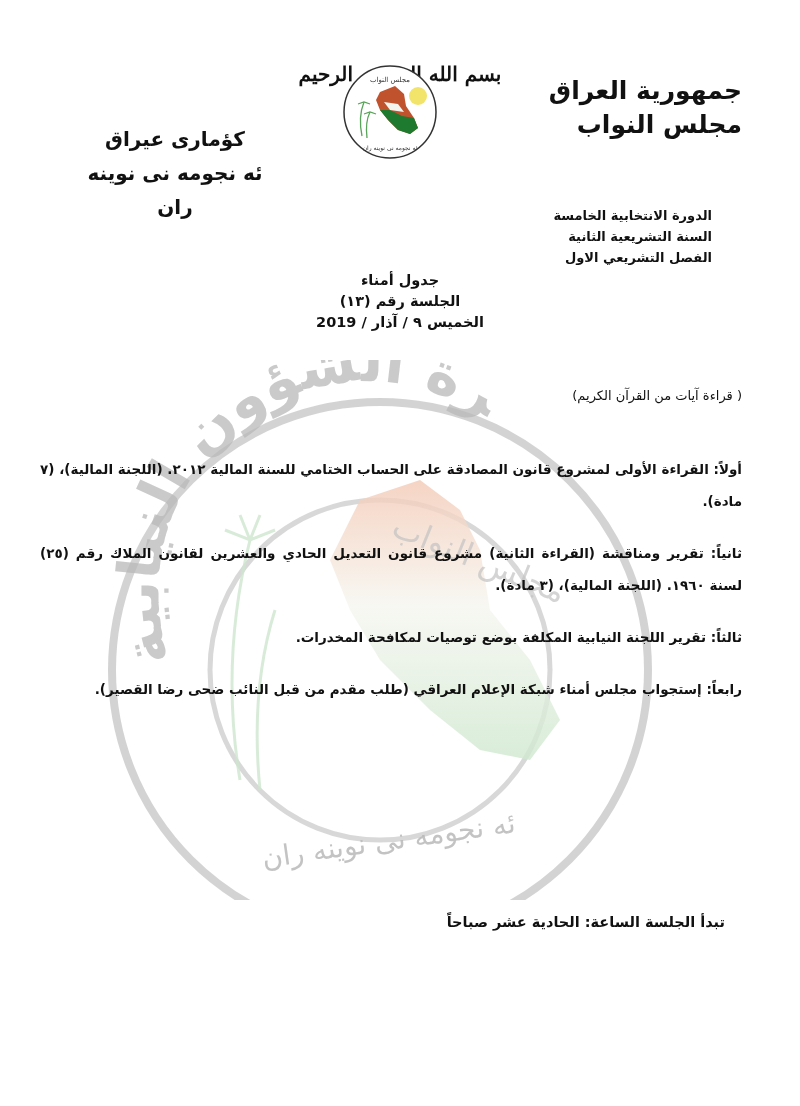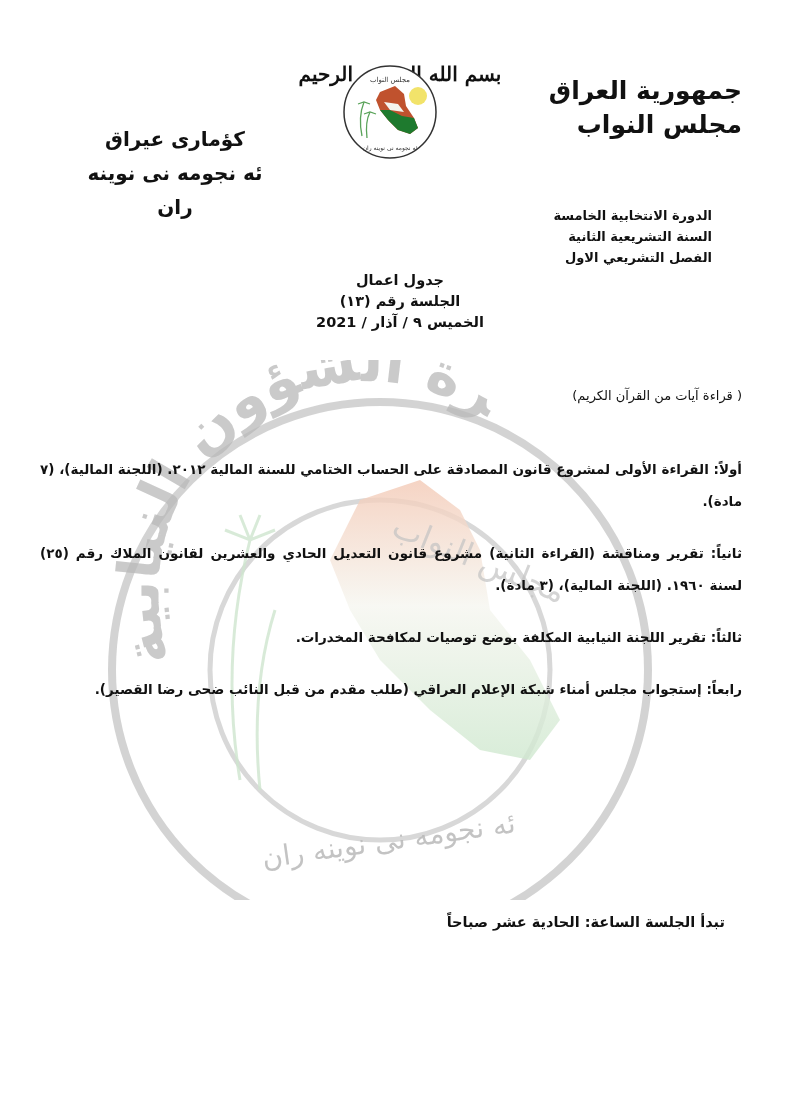--- a/index.html
+++ b/index.html
@@ -75,23 +75,23 @@
   <text x="50" y="88" text-anchor="middle" font-size="6" font-family="DejaVu Sans, sans-serif" fill="#333">ئه نجومه نى نوينه ران</text>
 </svg>
 
 <div class="abs session-info rtl">
   <div>الدورة الانتخابية الخامسة</div>
   <div>السنة التشريعية الثانية</div>
   <div>الفصل التشريعي الاول</div>
 </div>
 
 <div class="abs agenda-title rtl">
-  <div>جدول اعمال</div>
+  <div>جدول أمناء</div>
   <div>الجلسة رقم (١٣)</div>
-  <div>الخميس ٩ / آذار / 2021</div>
+  <div>الخميس ٩ / آذار / 2019</div>
 </div>
 
 <div class="abs quran rtl">( قراءة آيات من القرآن الكريم)</div>
 
 <div class="abs items rtl">
   <div class="item">
     <span class="lbl">أولاً:</span>
     <span>القراءة الأولى لمشروع قانون المصادقة على الحساب الختامي للسنة المالية ٢٠١٢. (اللجنة المالية)، (٧ مادة).</span>
   </div>
   <div class="item">

